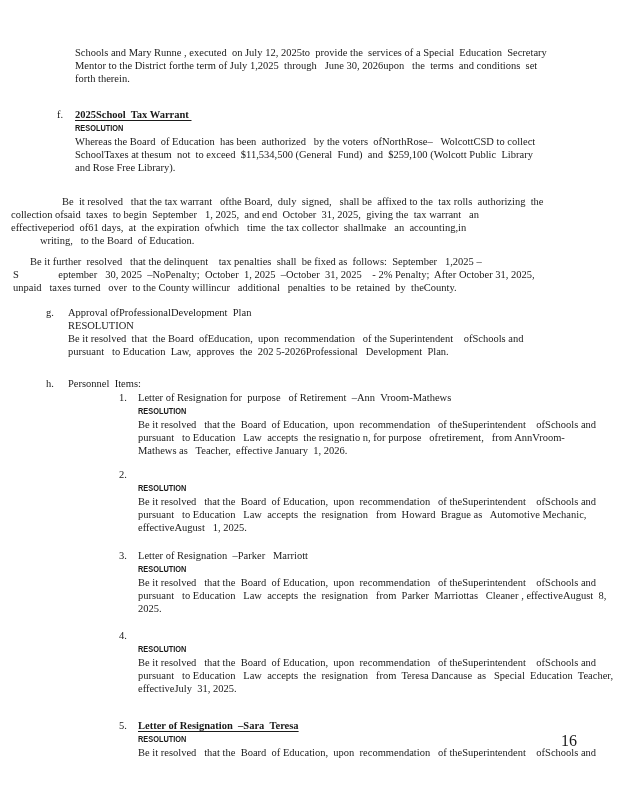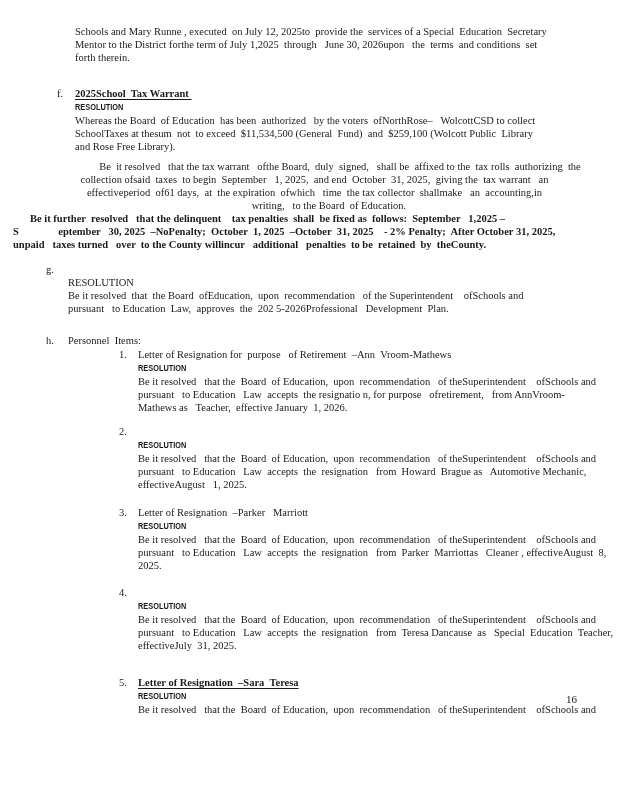--- a/index.html
+++ b/index.html
@@ -1,20 +1,20 @@
 <!DOCTYPE html>
 <html><head>
 <meta charset="utf-8">
 <style>
   html,body{margin:0;padding:0;background:#e8e8e8;}
   .page{
     width:618px;height:800px;background:#ffffff;position:relative;overflow:hidden;
     font-family:"Liberation Serif","DejaVu Serif",serif;
     font-size:10.5px;line-height:13px;color:#1a1a1a;
-    box-sizing:border-box;padding-top:25px;
+    box-sizing:border-box;padding-top:46px;
   }
   .pre{white-space:pre;}
   .intro{margin-left:75px;}
   .block-f{margin-top:23px;margin-left:57px;}
   .block-g{margin-top:12px;margin-left:46px;}
   .block-h{margin-top:19px;margin-left:46px;}
   .li-row{display:flex;align-items:baseline;}
   .marker-f{width:18px;flex:none;}
   .marker-gh{width:22px;flex:none;}
   .marker-num{width:19px;flex:none;}
@@ -24,29 +24,29 @@
   .underline{text-decoration:underline;text-underline-offset:2px;font-weight:bold;}
   .rescond{
     display:block;line-height:13px;
   }
   .rescond > span{
     display:inline-block;
     font-family:"Liberation Sans","DejaVu Sans",sans-serif;
     font-weight:700;font-size:9px;letter-spacing:0px;
     transform:scaleX(0.82);transform-origin:0 50%;
   }
-  .para-resolved{margin-top:7px;margin-left:11px;text-indent:51px;text-align:center;}
-  .para-further{margin-left:13px;text-indent:17px;font-weight:bold;}
+  .para-resolved{margin-top:21px;margin-left:11px;text-indent:51px;}
+  .para-further{margin-top:8px;margin-left:13px;text-indent:17px;}
   .entries{margin-left:73px;}
   .entry1{margin-top:1px;}
   .entry2{margin-top:11px;}
   .entry3{margin-top:15px;}
   .entry4{margin-top:14px;}
   .entry5{margin-top:24px;}
-  .page-number{position:absolute;top:693px;right:41px;font-size:11px;}
+  .page-number{position:absolute;top:734px;right:41px;font-size:16px;}
 </style>
 </head>
 <body>
 
 <div class="page">
 
   <div class="intro pre">Schools and Mary Runne , executed  on July 12, 2025to  provide the  services of a Special  Education  Secretary
 Mentor to the District forthe term of July 1,2025  through   June 30, 2026upon   the  terms  and conditions  set
 forth therein.</div>
 
@@ -68,20 +68,21 @@
 effectiveperiod  of61 days,  at  the expiration  ofwhich   time  the tax collector  shallmake   an  accounting,in
            writing,   to the Board  of Education.</div>
 
   <div class="para-further pre">Be it further  resolved   that the delinquent    tax penalties  shall  be fixed as  follows:  September   1,2025 –
 S               eptember   30, 2025  –NoPenalty;  October  1, 2025  –October  31, 2025    - 2% Penalty;  After October 31, 2025,
 unpaid   taxes turned   over  to the County willincur   additional   penalties  to be  retained  by  theCounty.</div>
 
   <div class="block-g">
     <div class="li-row">
       <span class="marker-gh">g.</span>
+      <span class="pre">Approval ofProfessionalDevelopment  Plan</span>
     </div>
     <div class="sub-gh">RESOLUTION</div>
     <div class="sub-gh pre">Be it resolved  that  the Board  ofEducation,  upon  recommendation   of the Superintendent    ofSchools and
 pursuant   to Education  Law,  approves  the  202 5-2026Professional   Development  Plan.</div>
   </div>
 
   <div class="block-h">
     <div class="li-row">
       <span class="marker-gh">h.</span>
       <span class="pre">Personnel  Items:</span>

